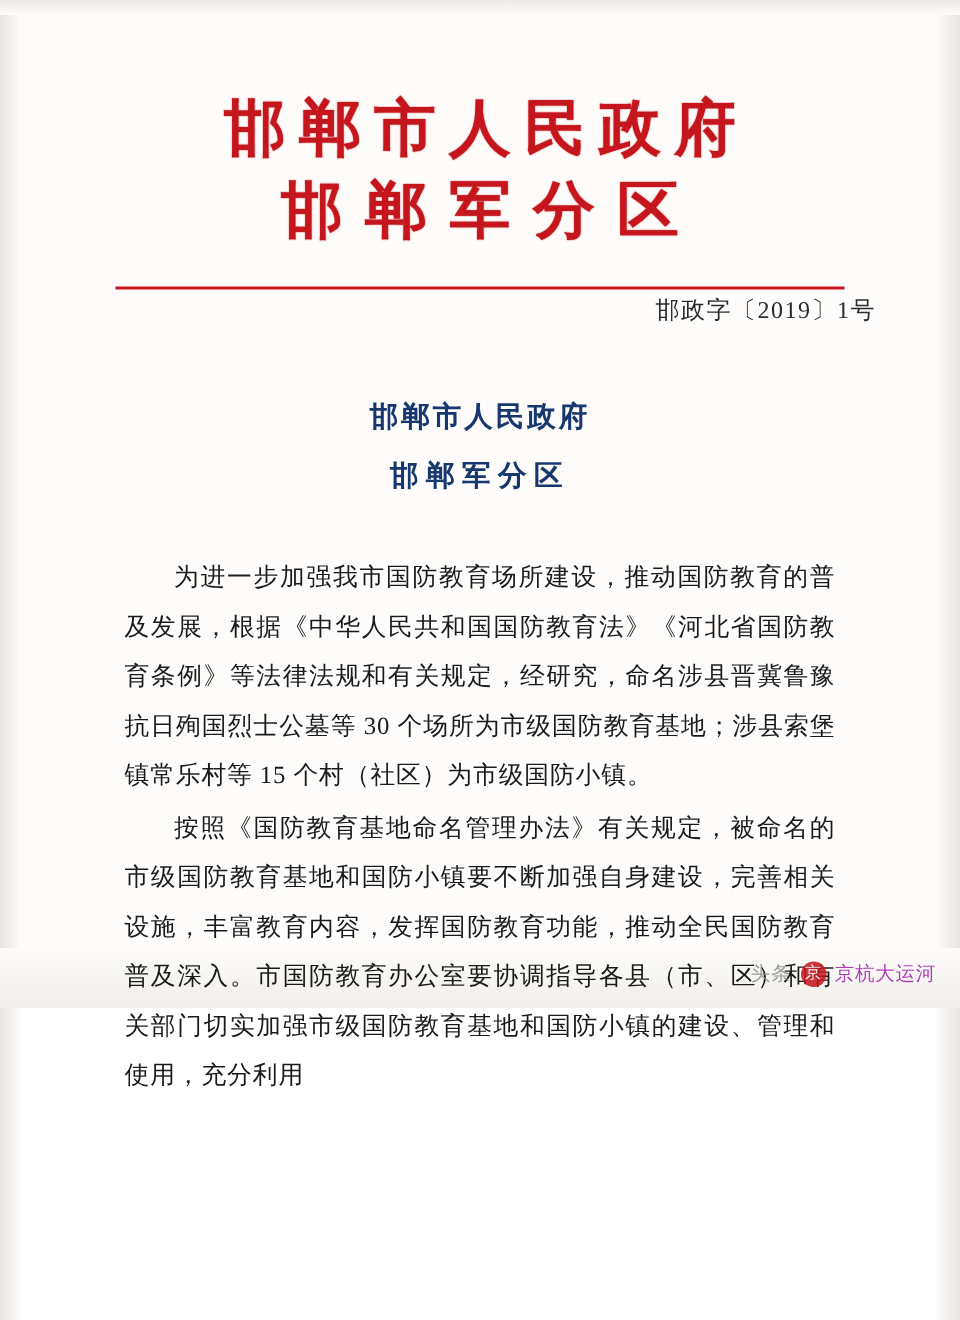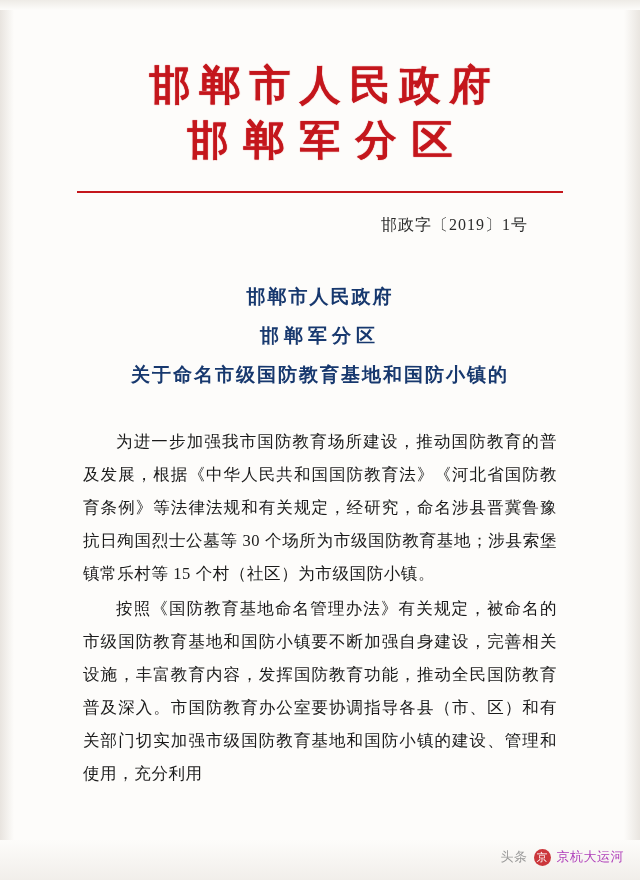--- a/index.html
+++ b/index.html
@@ -13,21 +13,21 @@
     position: relative;
     overflow: hidden;
     font-family: "Liberation Serif", serif;
   }
 
   .page {
     position: absolute;
     left: 0;
     top: 0;
     width: 640px;
-    height: 880px;
+    height: 672px;
     background: #fdfcfa;
     box-sizing: border-box;
   }
 
   
   .paper-edge-left {
     position: absolute;
     left: 0; top: 0;
     width: 14px; height: 880px;
     background: linear-gradient(to right, #e8e4df, #fdfcfa);
@@ -80,23 +80,23 @@
 
   .red-rule {
     margin: 22px auto 0 auto;
     width: 486px;
     height: 2px;
     background: #c4161c;
   }
 
   
   .doc-number {
-    margin-top: 22px;
+    margin-top: 4px;
     text-align: right;
-    padding-right: 112px;
+    padding-right: 56px;
     font-size: 16px;
     color: #2b2b2b;
     letter-spacing: 1px;
   }
 
   
   .title-block {
     margin-top: 42px;
     text-align: center;
     color: #17386e;
@@ -181,21 +181,20 @@
       <div class="masthead-line second">邯郸军分区</div>
     </div>
 
     <div class="red-rule"></div>
 
     <div class="doc-number">邯政字〔2019〕1号</div>
 
     <div class="title-block">
       <div class="title-line">邯郸市人民政府</div>
       <div class="title-line wide">邯郸军分区</div>
-      <div class="title-line">关于命名市级国防教育基地和国防小镇的</div>
     </div>
 
     <div class="content">
       <p class="indent">为进一步加强我市国防教育场所建设，推动国防教育的普及发展，根据《中华人民共和国国防教育法》《河北省国防教育条例》等法律法规和有关规定，经研究，命名涉县晋冀鲁豫抗日殉国烈士公墓等 30 个场所为市级国防教育基地；涉县索堡镇常乐村等 15 个村（社区）为市级国防小镇。</p>
       <p class="indent">按照《国防教育基地命名管理办法》有关规定，被命名的市级国防教育基地和国防小镇要不断加强自身建设，完善相关设施，丰富教育内容，发挥国防教育功能，推动全民国防教育普及深入。市国防教育办公室要协调指导各县（市、区）和有关部门切实加强市级国防教育基地和国防小镇的建设、管理和使用，充分利用</p>
     </div>
 
   </div>
 
   <div class="source-bar">

